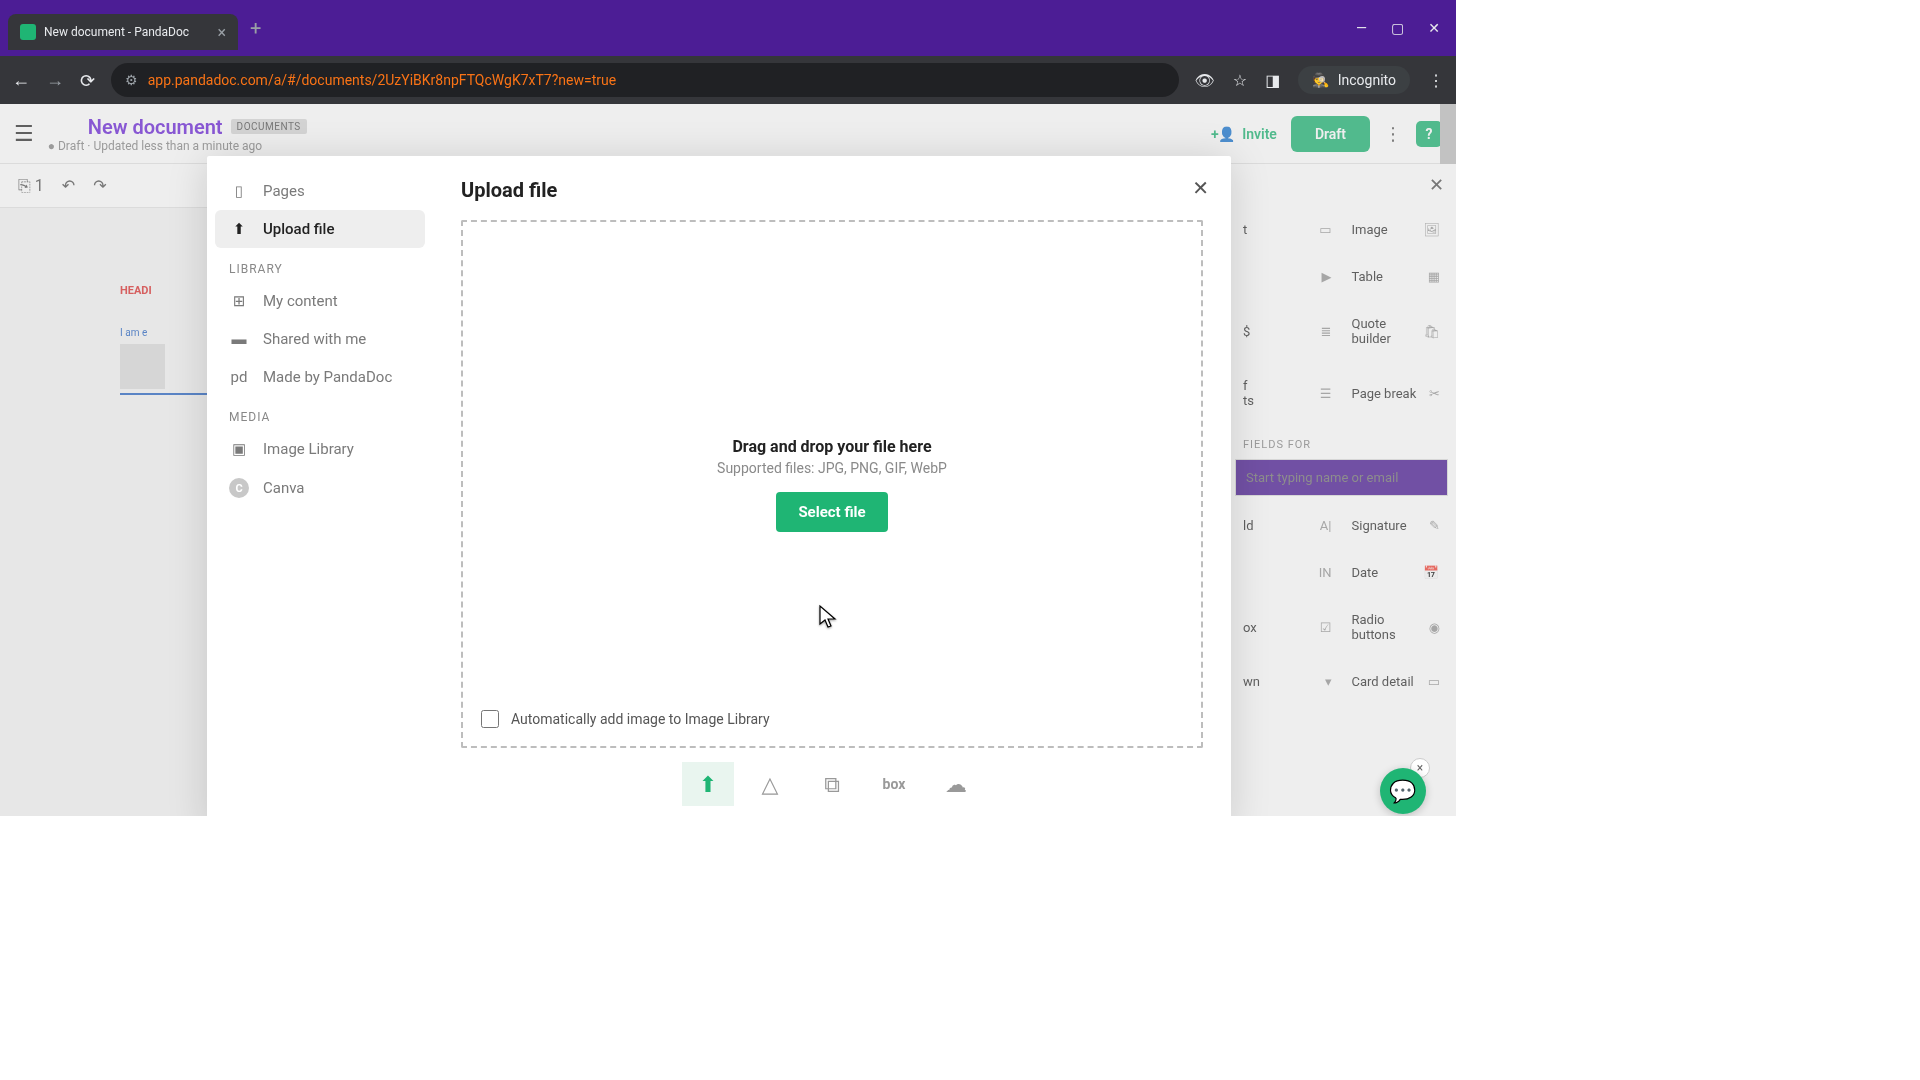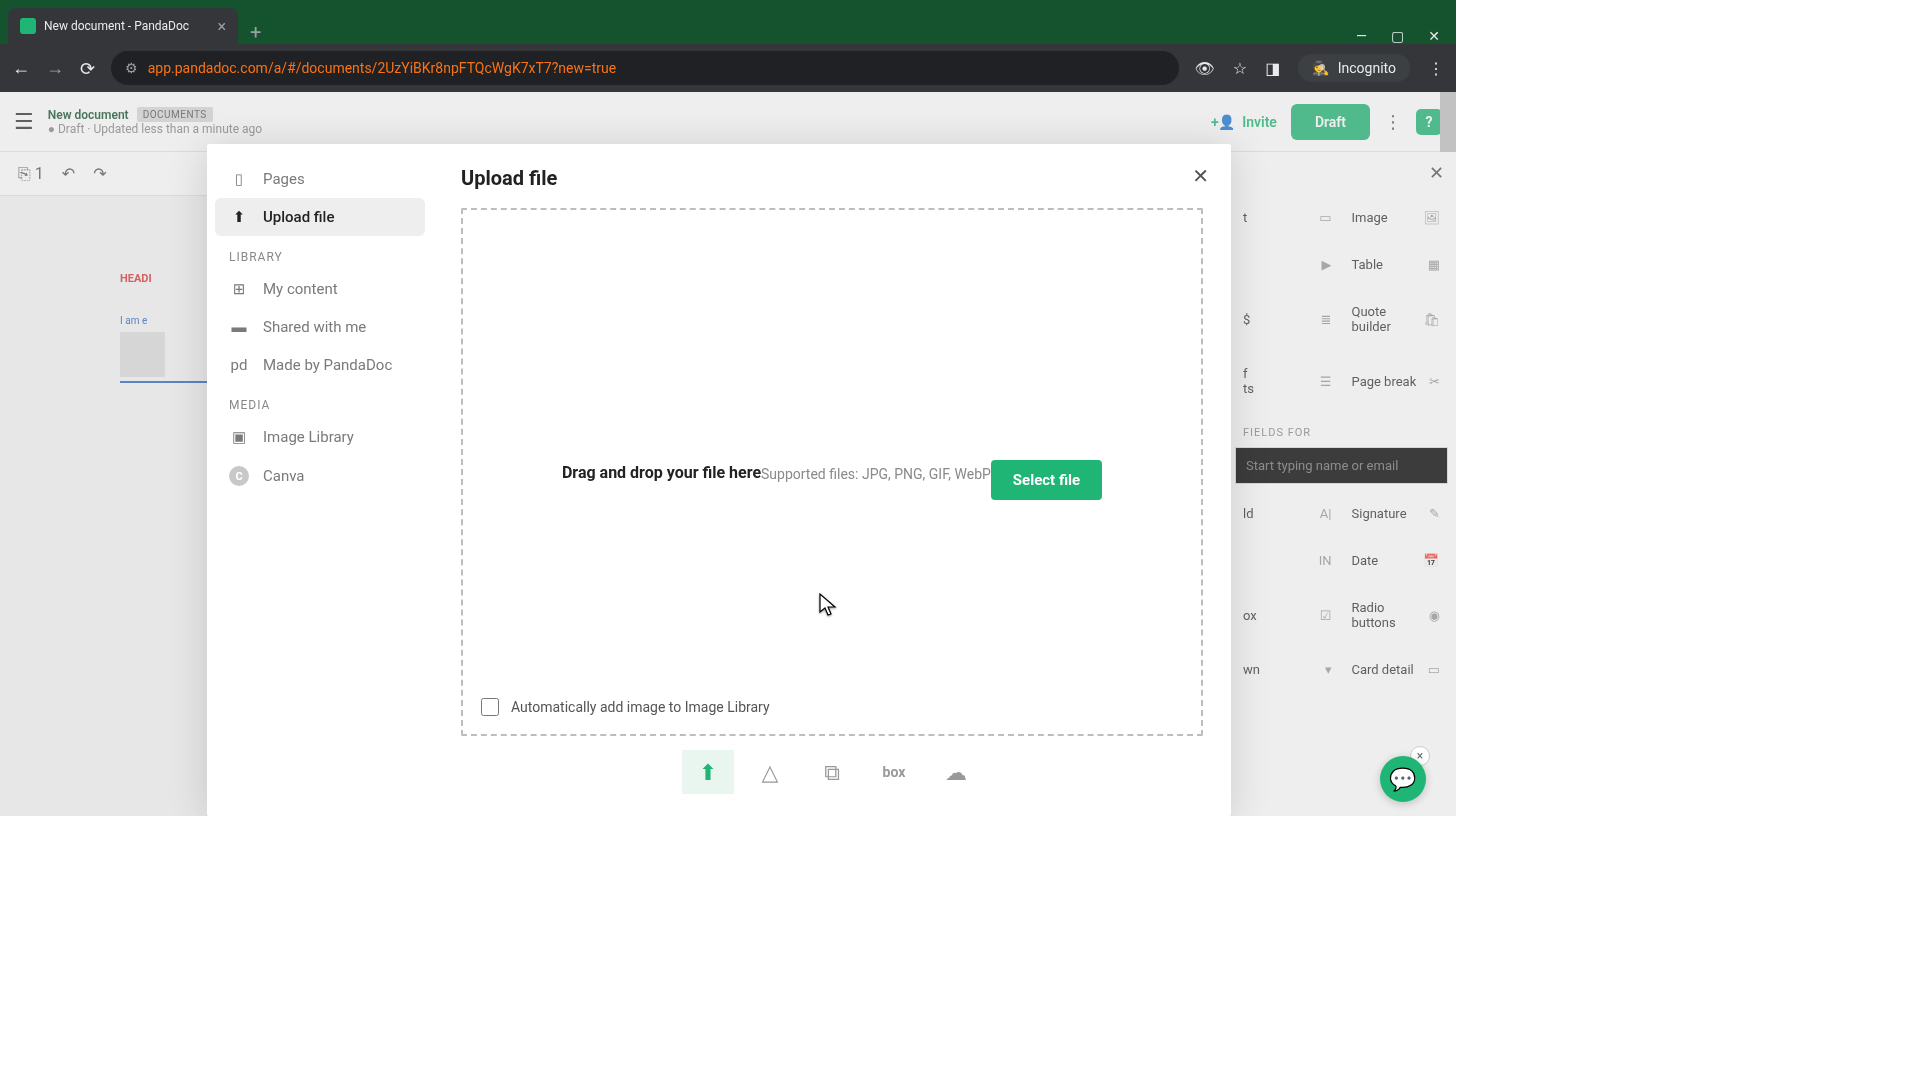--- a/index.html
+++ b/index.html
@@ -1,19 +1,19 @@
 <!DOCTYPE html>
 <html><head>
 <meta charset="utf-8">
 <style>
 * { margin: 0; padding: 0; box-sizing: border-box; font-family: -apple-system, BlinkMacSystemFont, "Segoe UI", Roboto, sans-serif; }
 body { background: #fff; overflow: hidden; width: 1456px; height: 816px; position: relative; }
 
 
-.browser-chrome { background: #14532d; height: 44px; display: flex; align-items: flex-end; }
+.browser-chrome { background: #4c1d95; height: 56px; display: flex; align-items: center; }
 .tab { background: #35363a; height: 36px; margin-top: 8px; margin-left: 8px; border-radius: 8px 8px 0 0; display: flex; align-items: center; padding: 0 12px; gap: 8px; width: 230px; }
 .tab-favicon { width: 16px; height: 16px; background: #1fb574; border-radius: 3px; }
 .tab-title { color: #e8eaed; font-size: 12px; flex: 1; white-space: nowrap; overflow: hidden; }
 .tab-close { color: #9aa0a6; font-size: 16px; cursor: pointer; }
 .new-tab { color: #9aa0a6; font-size: 20px; margin-left: 12px; cursor: pointer; }
 .window-controls { margin-left: auto; display: flex; gap: 24px; padding-right: 16px; color: #e8eaed; }
 .window-controls span { cursor: pointer; font-size: 14px; }
 
 .addr-bar { background: #35363a; height: 48px; display: flex; align-items: center; padding: 0 12px; gap: 16px; }
 .nav-btn { color: #9aa0a6; font-size: 18px; cursor: pointer; }
@@ -25,62 +25,62 @@
 .incognito { display: flex; align-items: center; gap: 8px; background: #3c4043; padding: 6px 14px; border-radius: 18px; font-size: 14px; }
 
 
 .app-area { position: relative; height: calc(816px - 92px); background: #f5f5f5; }
 .overlay-dim { position: absolute; inset: 0; background: rgba(200,200,200,0.3); pointer-events: none; }
 
 .app-header { height: 60px; background: #fff; display: flex; align-items: center; padding: 0 14px; gap: 14px; border-bottom: 1px solid #e4e4e4; }
 .hamburger { font-size: 22px; color: #333; cursor: pointer; }
 .doc-meta { display: flex; flex-direction: column; }
 .doc-title-row { display: flex; align-items: center; gap: 8px; }
-.doc-title { font-weight: 600; font-size: 12px; color: #14532d; }
+.doc-title { font-weight: 600; font-size: 20px; color: #6d28d9; margin-left: 40px; }
 .doc-badge { font-size: 10px; background: #d9d9d9; color: #555; padding: 2px 6px; border-radius: 2px; letter-spacing: 0.5px; }
 .doc-sub { font-size: 12px; color: #888; }
 .doc-sub .draft::before { content: "● "; color: #888; }
 .app-header-right { margin-left: auto; display: flex; align-items: center; gap: 14px; }
 .invite { color: #1fb574; font-weight: 600; font-size: 14px; display: flex; align-items: center; gap: 6px; cursor: pointer; }
 .send-btn { background: #1fb574; color: #fff; padding: 10px 24px; border-radius: 6px; font-weight: 600; font-size: 14px; cursor: pointer; border: none; }
 .icon-btn { color: #555; font-size: 18px; cursor: pointer; }
 .help-btn { background: #1fb574; color: #fff; width: 26px; height: 26px; border-radius: 5px; display: flex; align-items: center; justify-content: center; font-weight: bold; font-size: 14px; }
 
 .toolbar { height: 44px; background: #fff; display: flex; align-items: center; padding: 0 18px; gap: 18px; border-bottom: 1px solid #e4e4e4; }
 .toolbar .tb-item { color: #555; cursor: pointer; display: flex; align-items: center; gap: 4px; }
 
 
 .right-panel { position: absolute; right: 0; top: 60px; width: 230px; height: calc(100% - 60px); background: #fff; border-left: 1px solid #e4e4e4; padding: 44px 8px 8px; }
 .right-panel .close-rp { position: absolute; top: 10px; right: 12px; font-size: 18px; color: #555; }
 .rp-grid { display: grid; grid-template-columns: 1fr 1fr; gap: 4px; }
 .rp-item { display: flex; align-items: center; justify-content: space-between; padding: 14px 8px; font-size: 13px; color: #333; cursor: pointer; }
 .rp-item svg, .rp-item .rp-ic { color: #999; }
 .rp-section-label { font-size: 11px; color: #888; letter-spacing: 1px; padding: 16px 8px 8px; }
-.rp-input { width: 100%; border: 1px solid #ddd; padding: 10px; font-size: 13px; color: #888; background: #000000; }
+.rp-input { width: 100%; border: 1px solid #ddd; padding: 10px; font-size: 13px; color: #888; background: #4c1d95; }
 
 
 .canvas-peek { position: absolute; left: 120px; top: 180px; width: 90px; font-size: 11px; }
 .canvas-peek .head { color: #d33; font-weight: 700; font-size: 11px; }
 .canvas-peek .body { color: #2b68c5; font-size: 10px; }
 .canvas-peek .img-ph { width: 45px; height: 45px; background: #ddd; margin-top: 6px; }
 .canvas-peek .underline { height: 2px; background: #2b68c5; margin-top: 4px; }
 
 
 .modal { position: absolute; left: 207px; top: 52px; width: 1024px; height: 672px; background: #fff; box-shadow: 0 4px 40px rgba(0,0,0,0.15); display: flex; border-radius: 2px; }
 .modal-sidebar { width: 226px; padding: 16px 8px; }
 .ms-item { display: flex; align-items: center; gap: 14px; padding: 10px 14px; color: #7a7a7a; font-size: 15px; cursor: pointer; border-radius: 6px; }
 .ms-item.active { background: #eee; color: #222; font-weight: 500; }
 .ms-item .ms-ic { width: 20px; text-align: center; }
 .ms-label { font-size: 12px; color: #888; letter-spacing: 1px; padding: 14px 14px 6px; }
 .canva-ic { width: 20px; height: 20px; background: #c8c8c8; border-radius: 50%; display: flex; align-items: center; justify-content: center; font-size: 11px; font-weight: bold; color: #fff; }
 
 .modal-main { flex: 1; padding: 22px 28px; position: relative; display: flex; flex-direction: column; }
 .modal-title { font-size: 20px; font-weight: 700; color: #222; }
 .modal-close { position: absolute; top: 20px; right: 22px; font-size: 20px; color: #555; cursor: pointer; }
-.dropzone { flex: 1; margin-top: 18px; border: 2px dashed #bdbdbd; border-radius: 2px; display: flex; flex-direction: row; align-items: center; justify-content: center; position: relative; }
+.dropzone { flex: 1; margin-top: 18px; border: 2px dashed #bdbdbd; border-radius: 2px; display: flex; flex-direction: column; align-items: center; justify-content: center; position: relative; }
 .dz-title { font-weight: 700; font-size: 16px; color: #222; }
 .dz-sub { color: #8a8a8a; font-size: 14px; margin-top: 4px; }
 .select-btn { margin-top: 16px; background: #1fb574; color: #fff; border: none; padding: 11px 22px; font-size: 15px; font-weight: 700; border-radius: 4px; cursor: pointer; }
 .auto-add { position: absolute; bottom: 18px; left: 18px; display: flex; align-items: center; gap: 12px; color: #555; font-size: 14px; }
 .auto-add input { width: 18px; height: 18px; }
 
 .provider-row { display: flex; justify-content: center; gap: 10px; padding-top: 14px; }
 .provider { width: 52px; height: 44px; display: flex; align-items: center; justify-content: center; color: #999; font-size: 22px; cursor: pointer; }
 .provider.active { background: #e9f5ef; color: #1fb574; }
 

